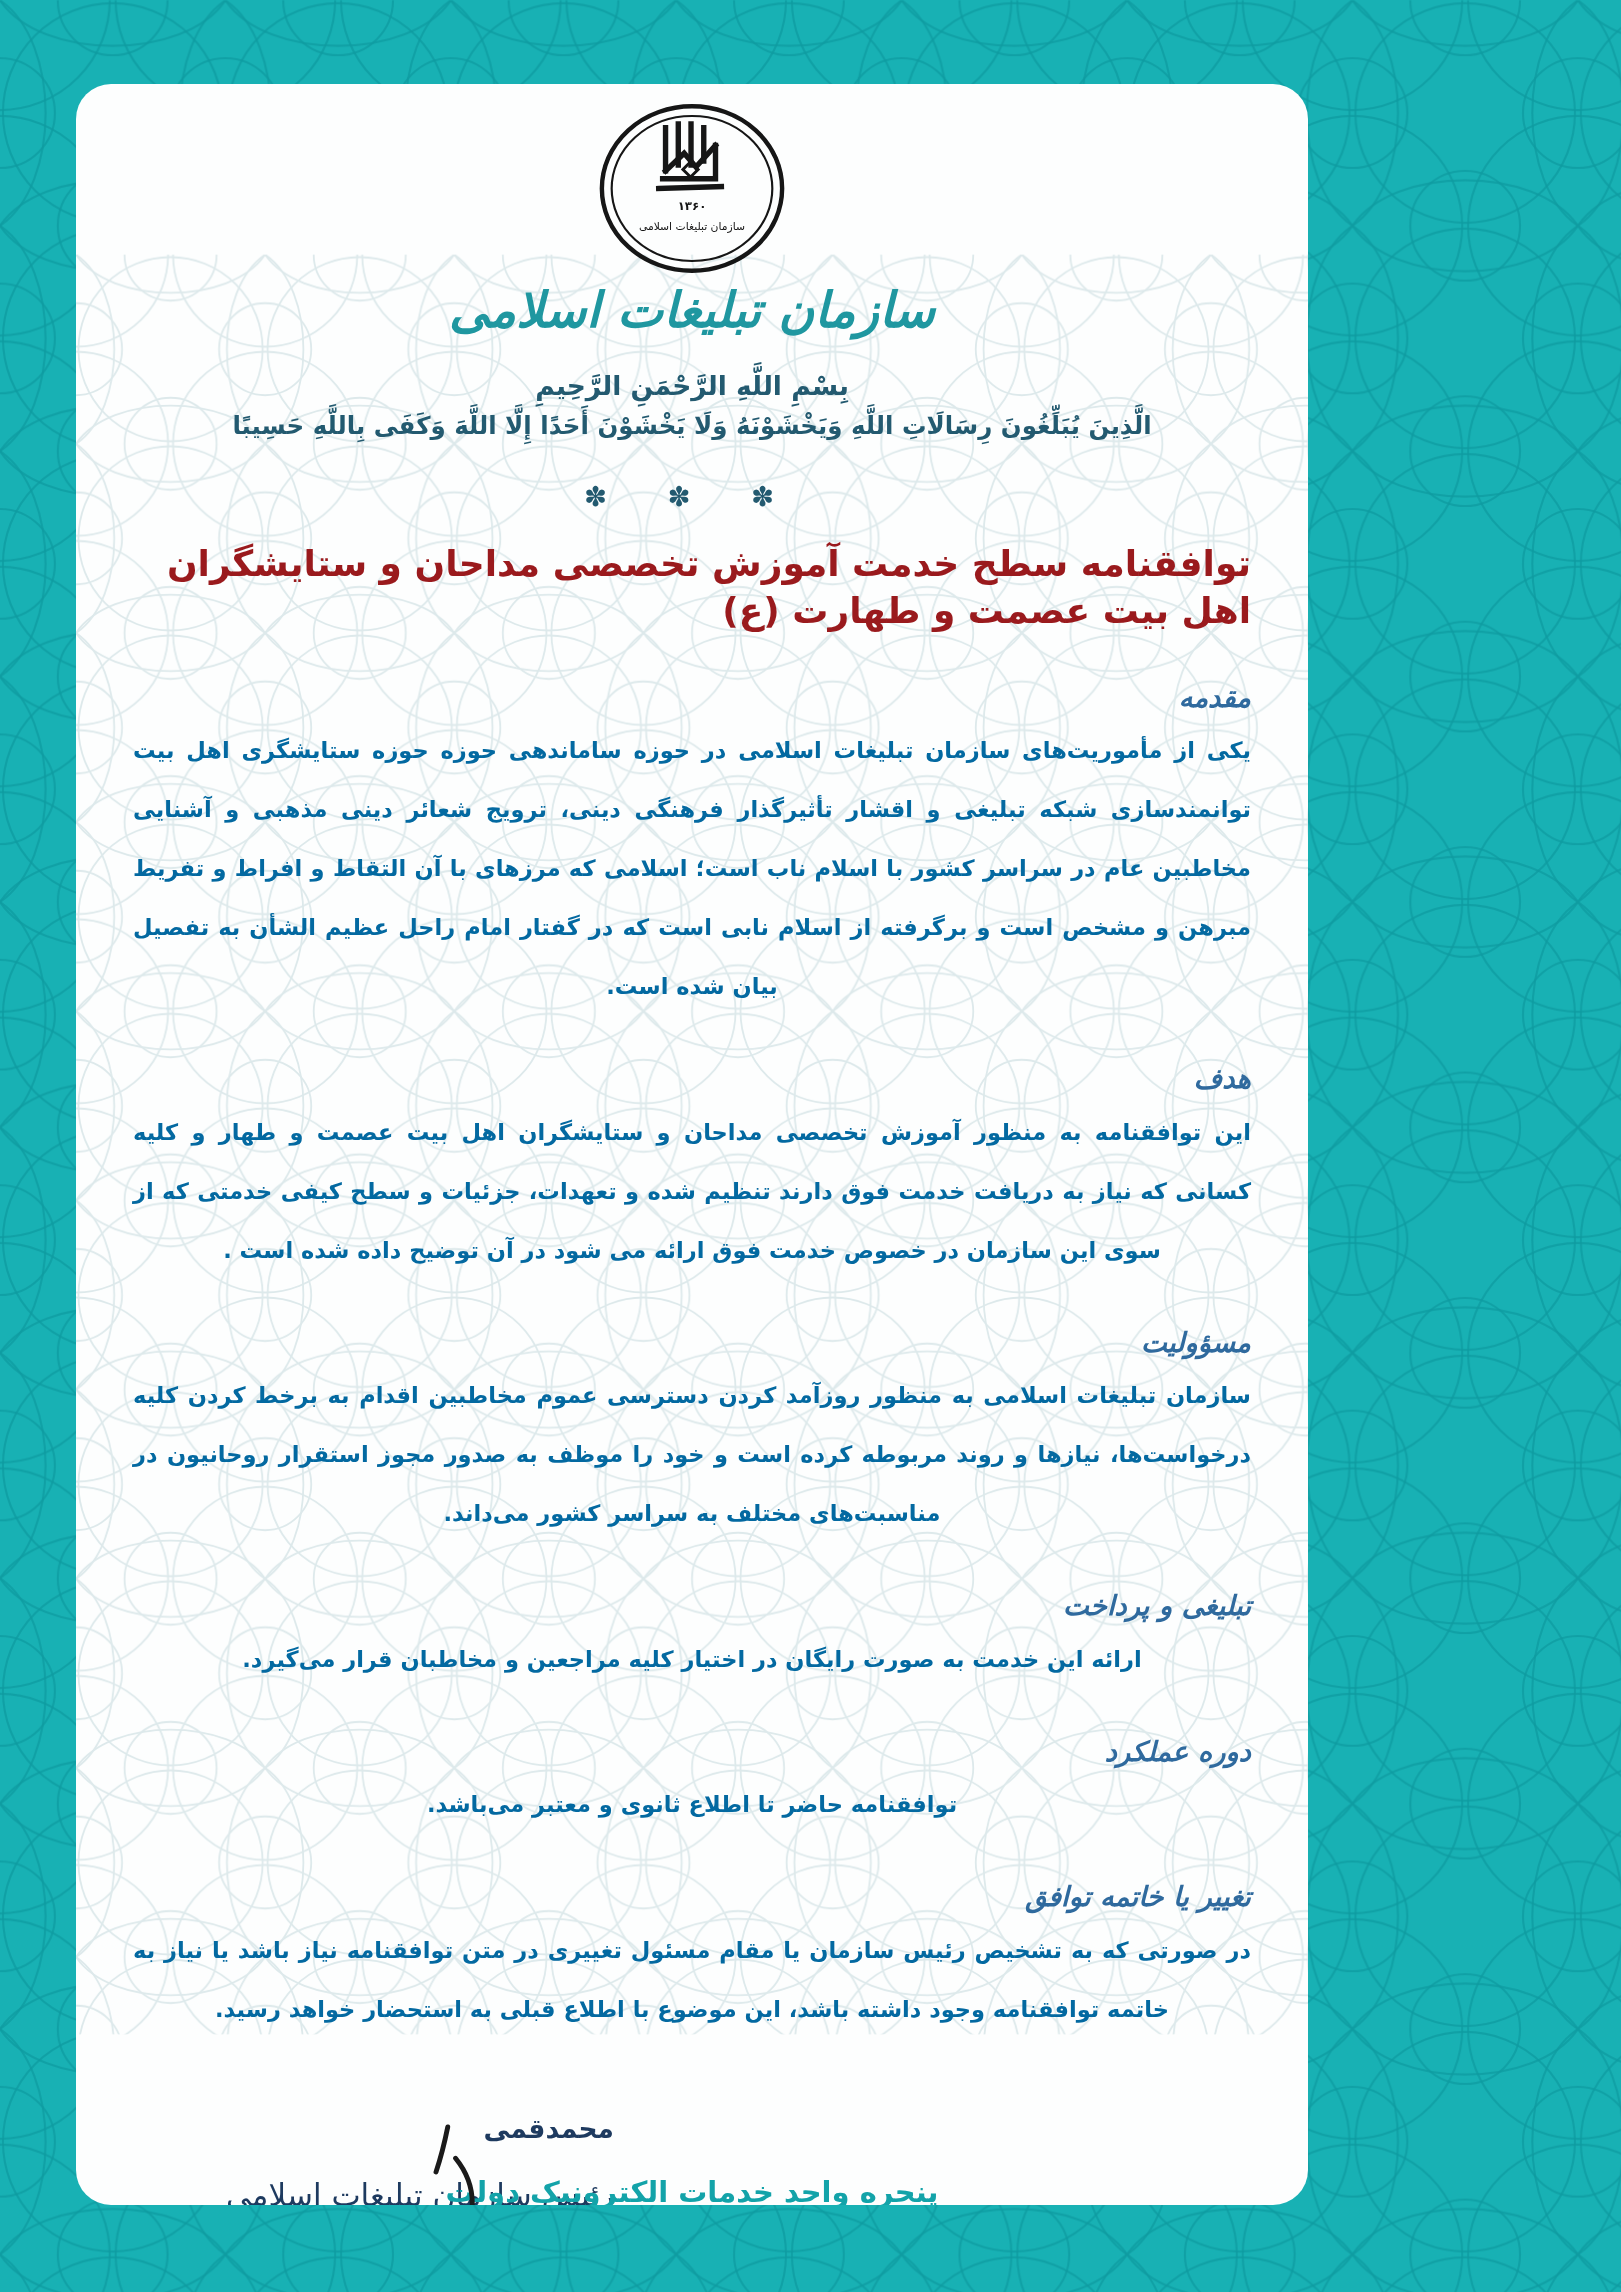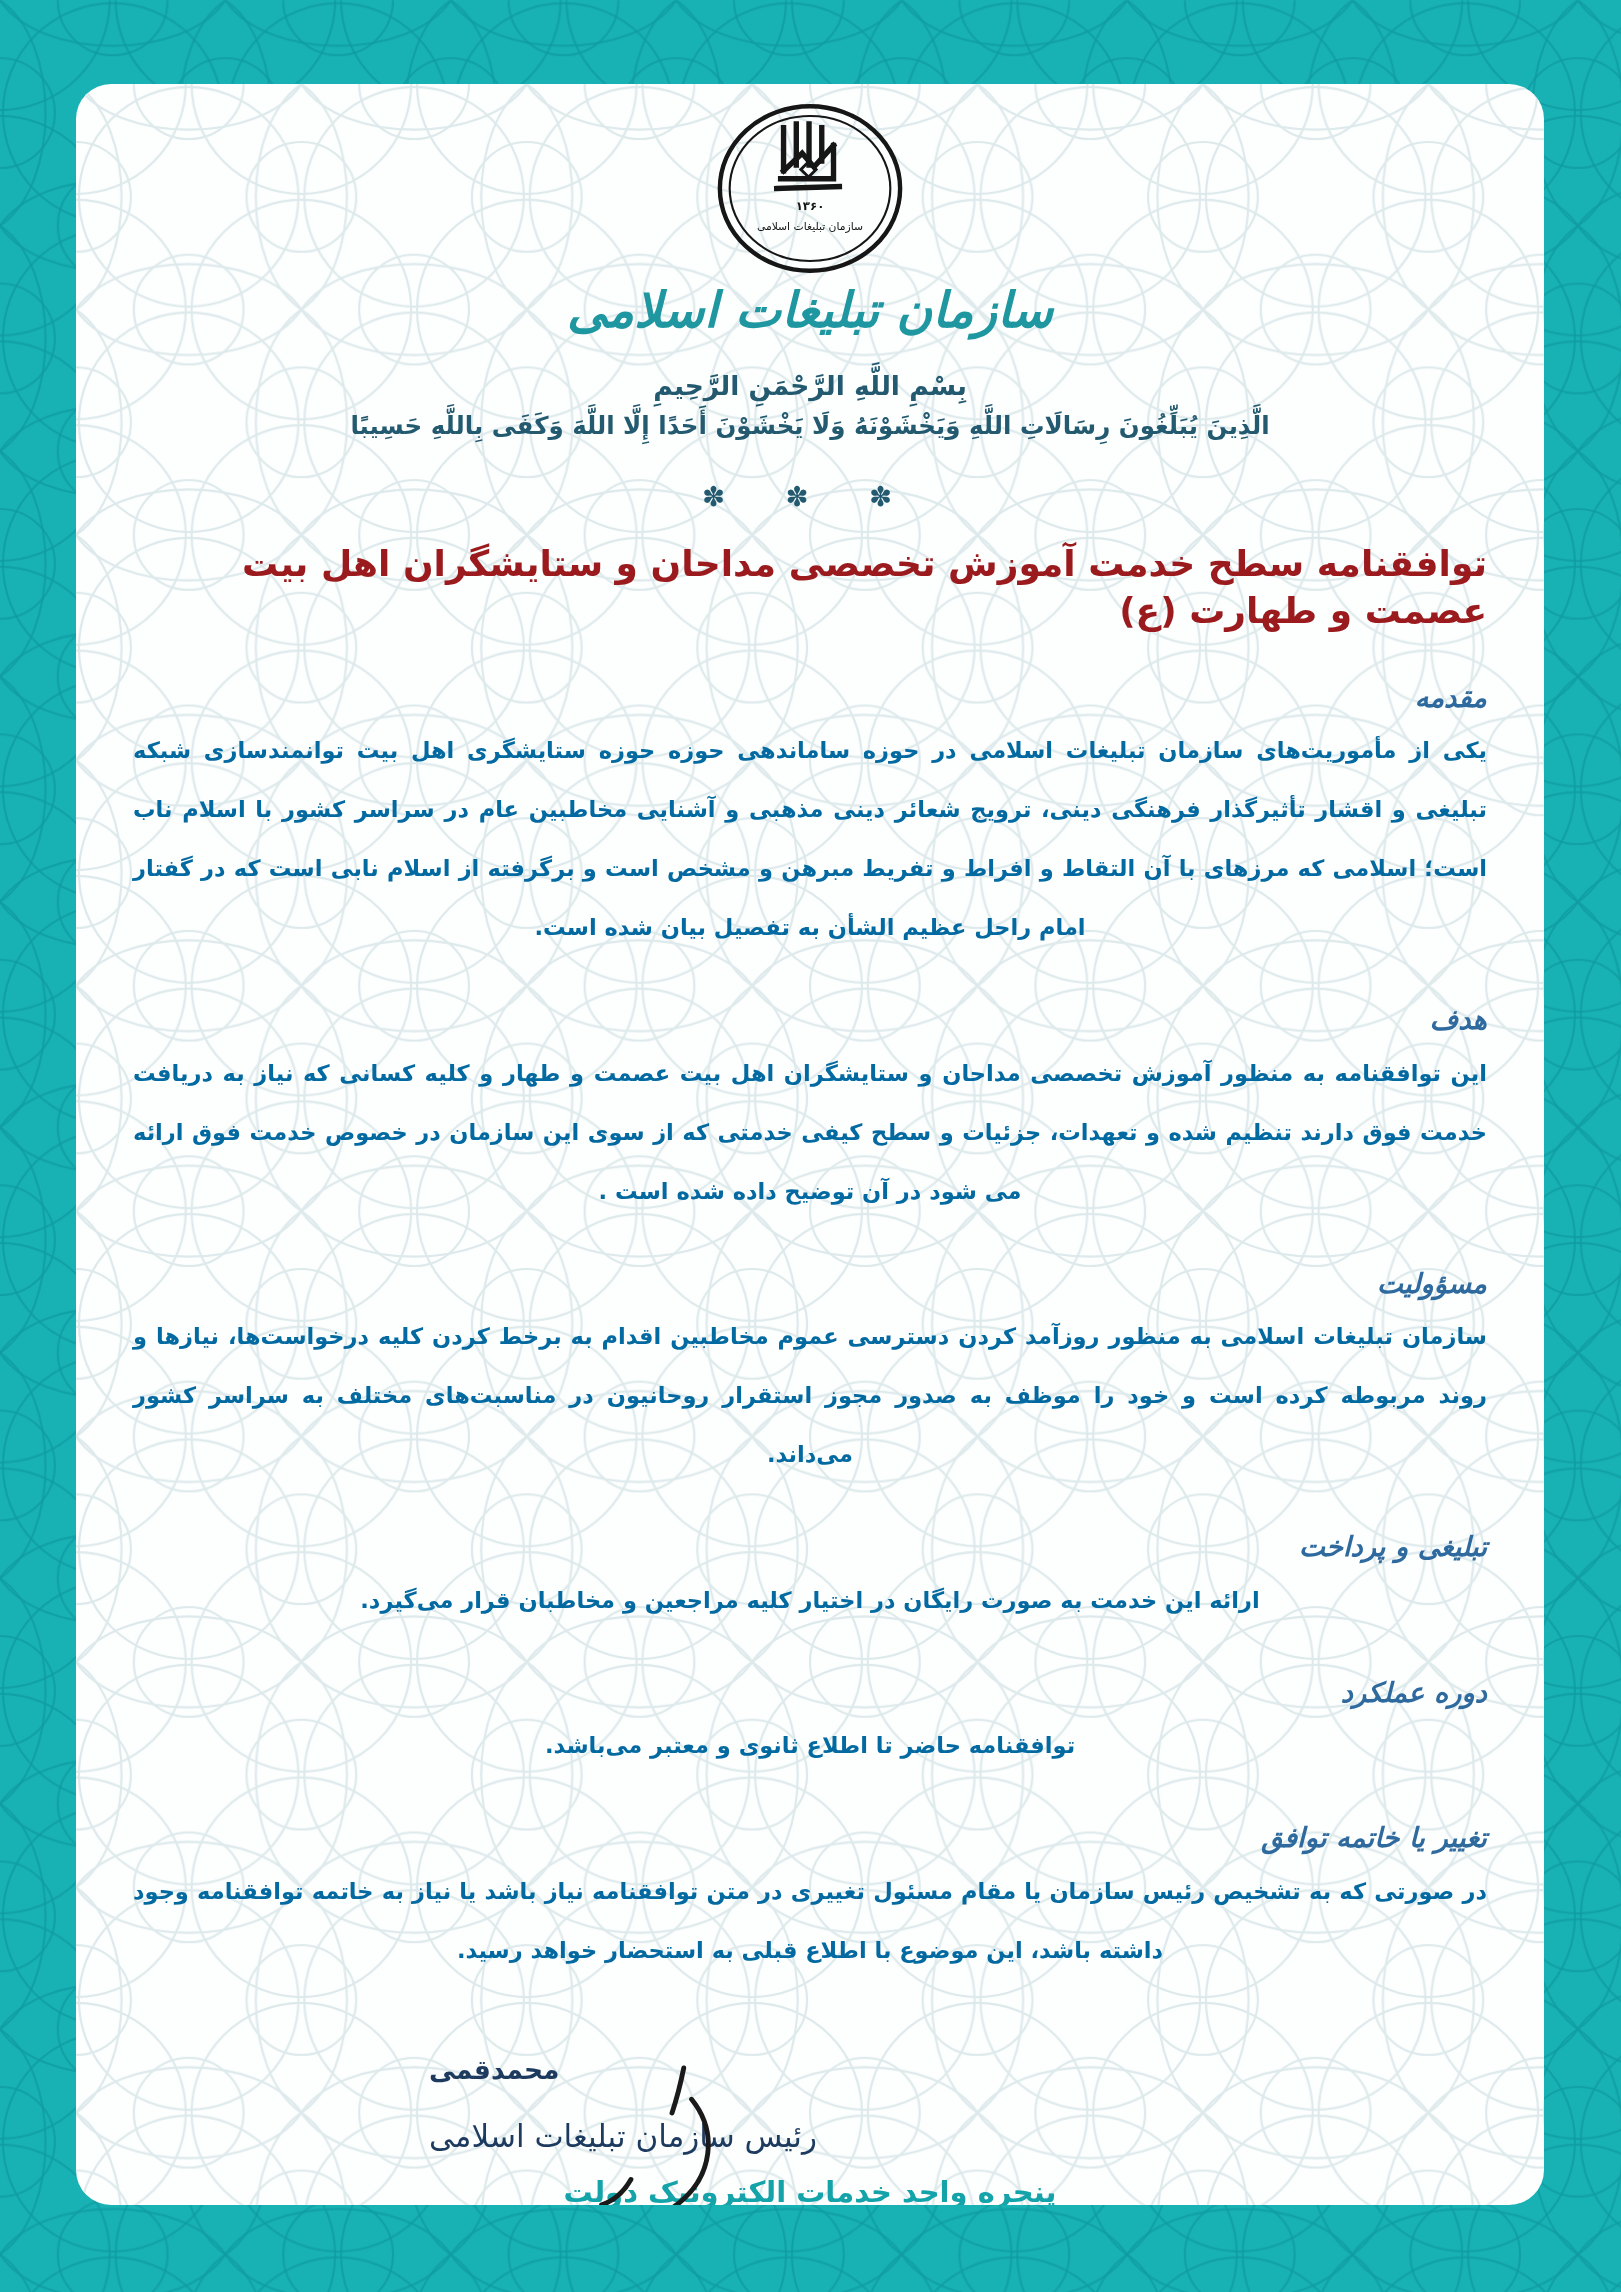--- a/index.html
+++ b/index.html
@@ -3,21 +3,21 @@
 <meta charset="utf-8">
 <style>
   html,body{margin:0;padding:0;}
   body{
     width:1621px;height:2293px;position:relative;overflow:hidden;
     background:#18b1b4;
     font-family:"DejaVu Sans", sans-serif;
   }
   .bg-svg{position:absolute;inset:0;width:1621px;height:2293px;display:block;}
   .card{
-    position:absolute;left:76px;top:84px;width:1468px;height:2121px;
+    position:absolute;left:76px;top:84px;width:1232px;height:2121px;
     background:#fdfefe;border-radius:35px;overflow:hidden;
   }
   .card-svg{position:absolute;inset:0;width:100%;height:100%;display:block;}
   .content{
     position:relative;z-index:2;height:100%;
     padding:0 57px;box-sizing:border-box;
     direction:rtl;text-align:center;
   }
   .logo-wrap{margin-top:17.6px;}
   .calligraphy{
@@ -32,21 +32,21 @@
   }
   .section{text-align:right;}
   .section h2{
     margin:45px 0 3.9px 0;font-size:27.4px;font-weight:bold;color:#2f6a9e;line-height:1.3;font-style:italic;
   }
   .section p{
     margin:5.9px 0 0 0;font-size:22.5px;font-weight:bold;color:#0369a1;
     line-height:59px;text-align:justify;text-align-last:center;
   }
   .signature{
-    position:relative;width:421px;margin:74px 637px 0 0;text-align:left;
+    position:relative;width:421px;margin:74px 637px 0 0;text-align:right;
   }
   .sig-name{font-size:26.5px;font-weight:bold;color:#1d3a5f;}
   .sig-role{margin-top:33px;font-size:31px;font-weight:normal;color:#1d3a5f;}
   .sig-scribble{position:absolute;top:7.8px;right:88px;z-index:3;pointer-events:none;}
   .footer{
     position:absolute;left:0;right:0;bottom:13.7px;z-index:2;
     text-align:center;font-size:29px;font-weight:bold;color:#13a3a9;
   }
   .logo-svg{display:inline-block;}
 </style>

